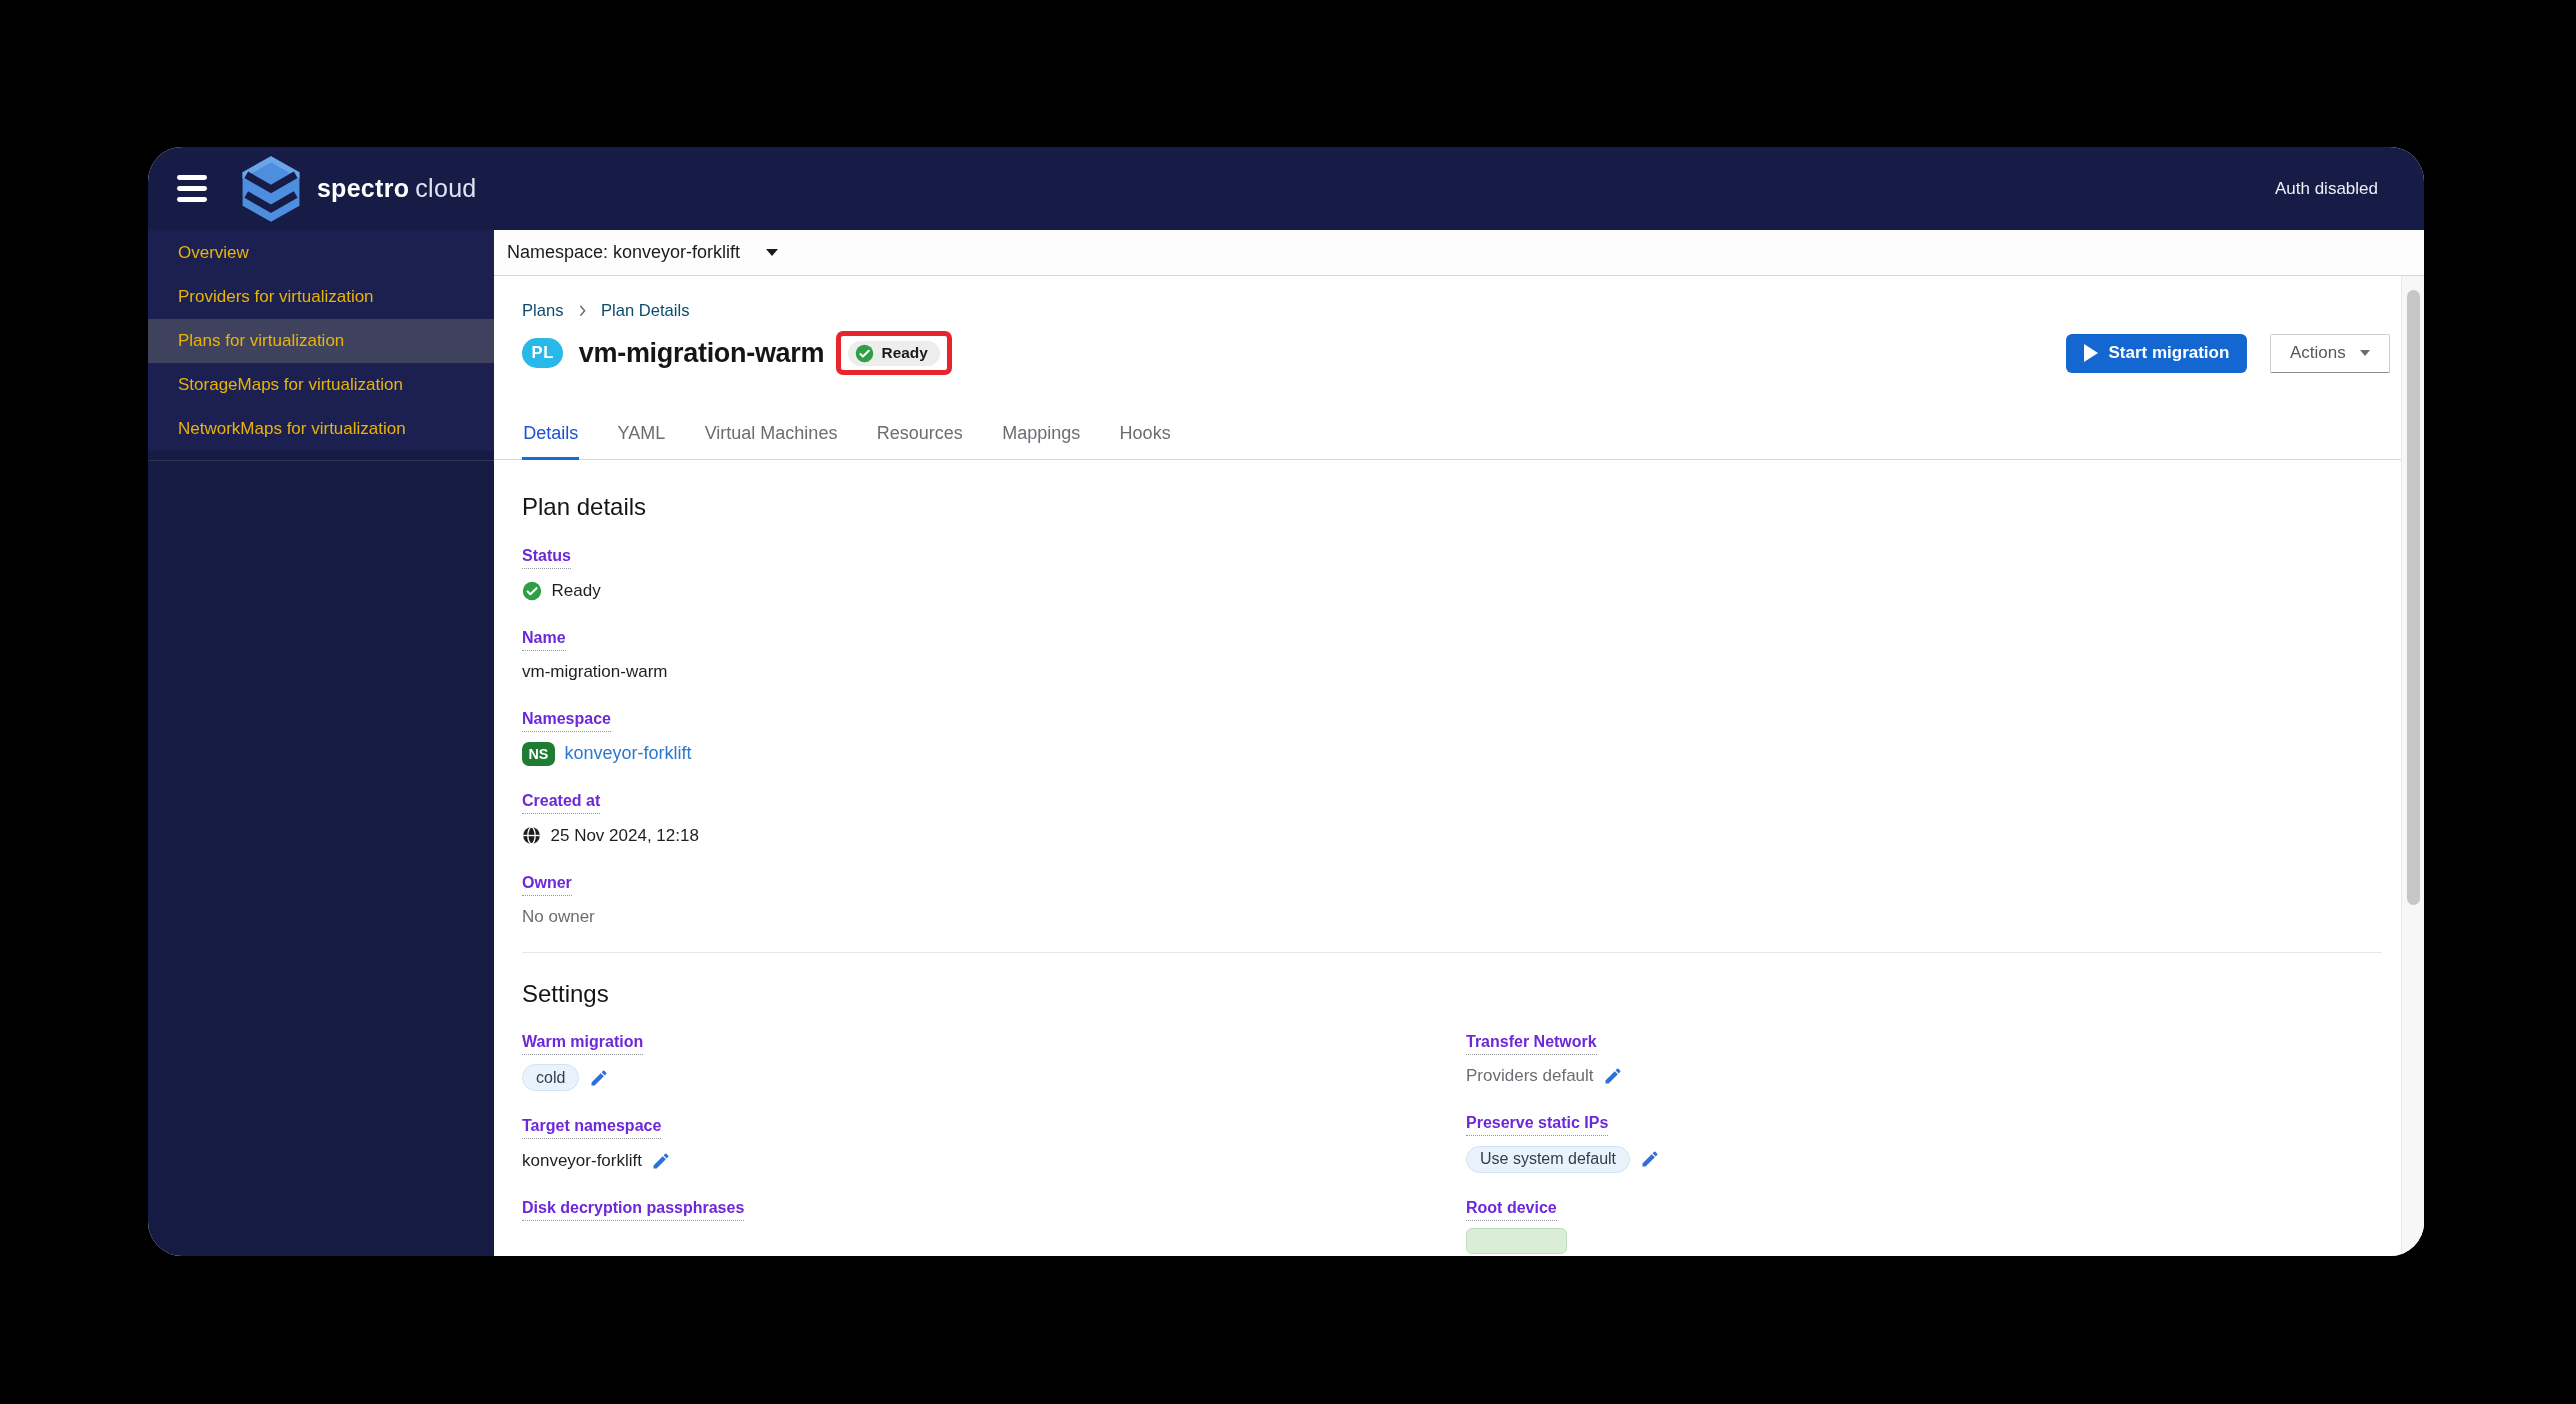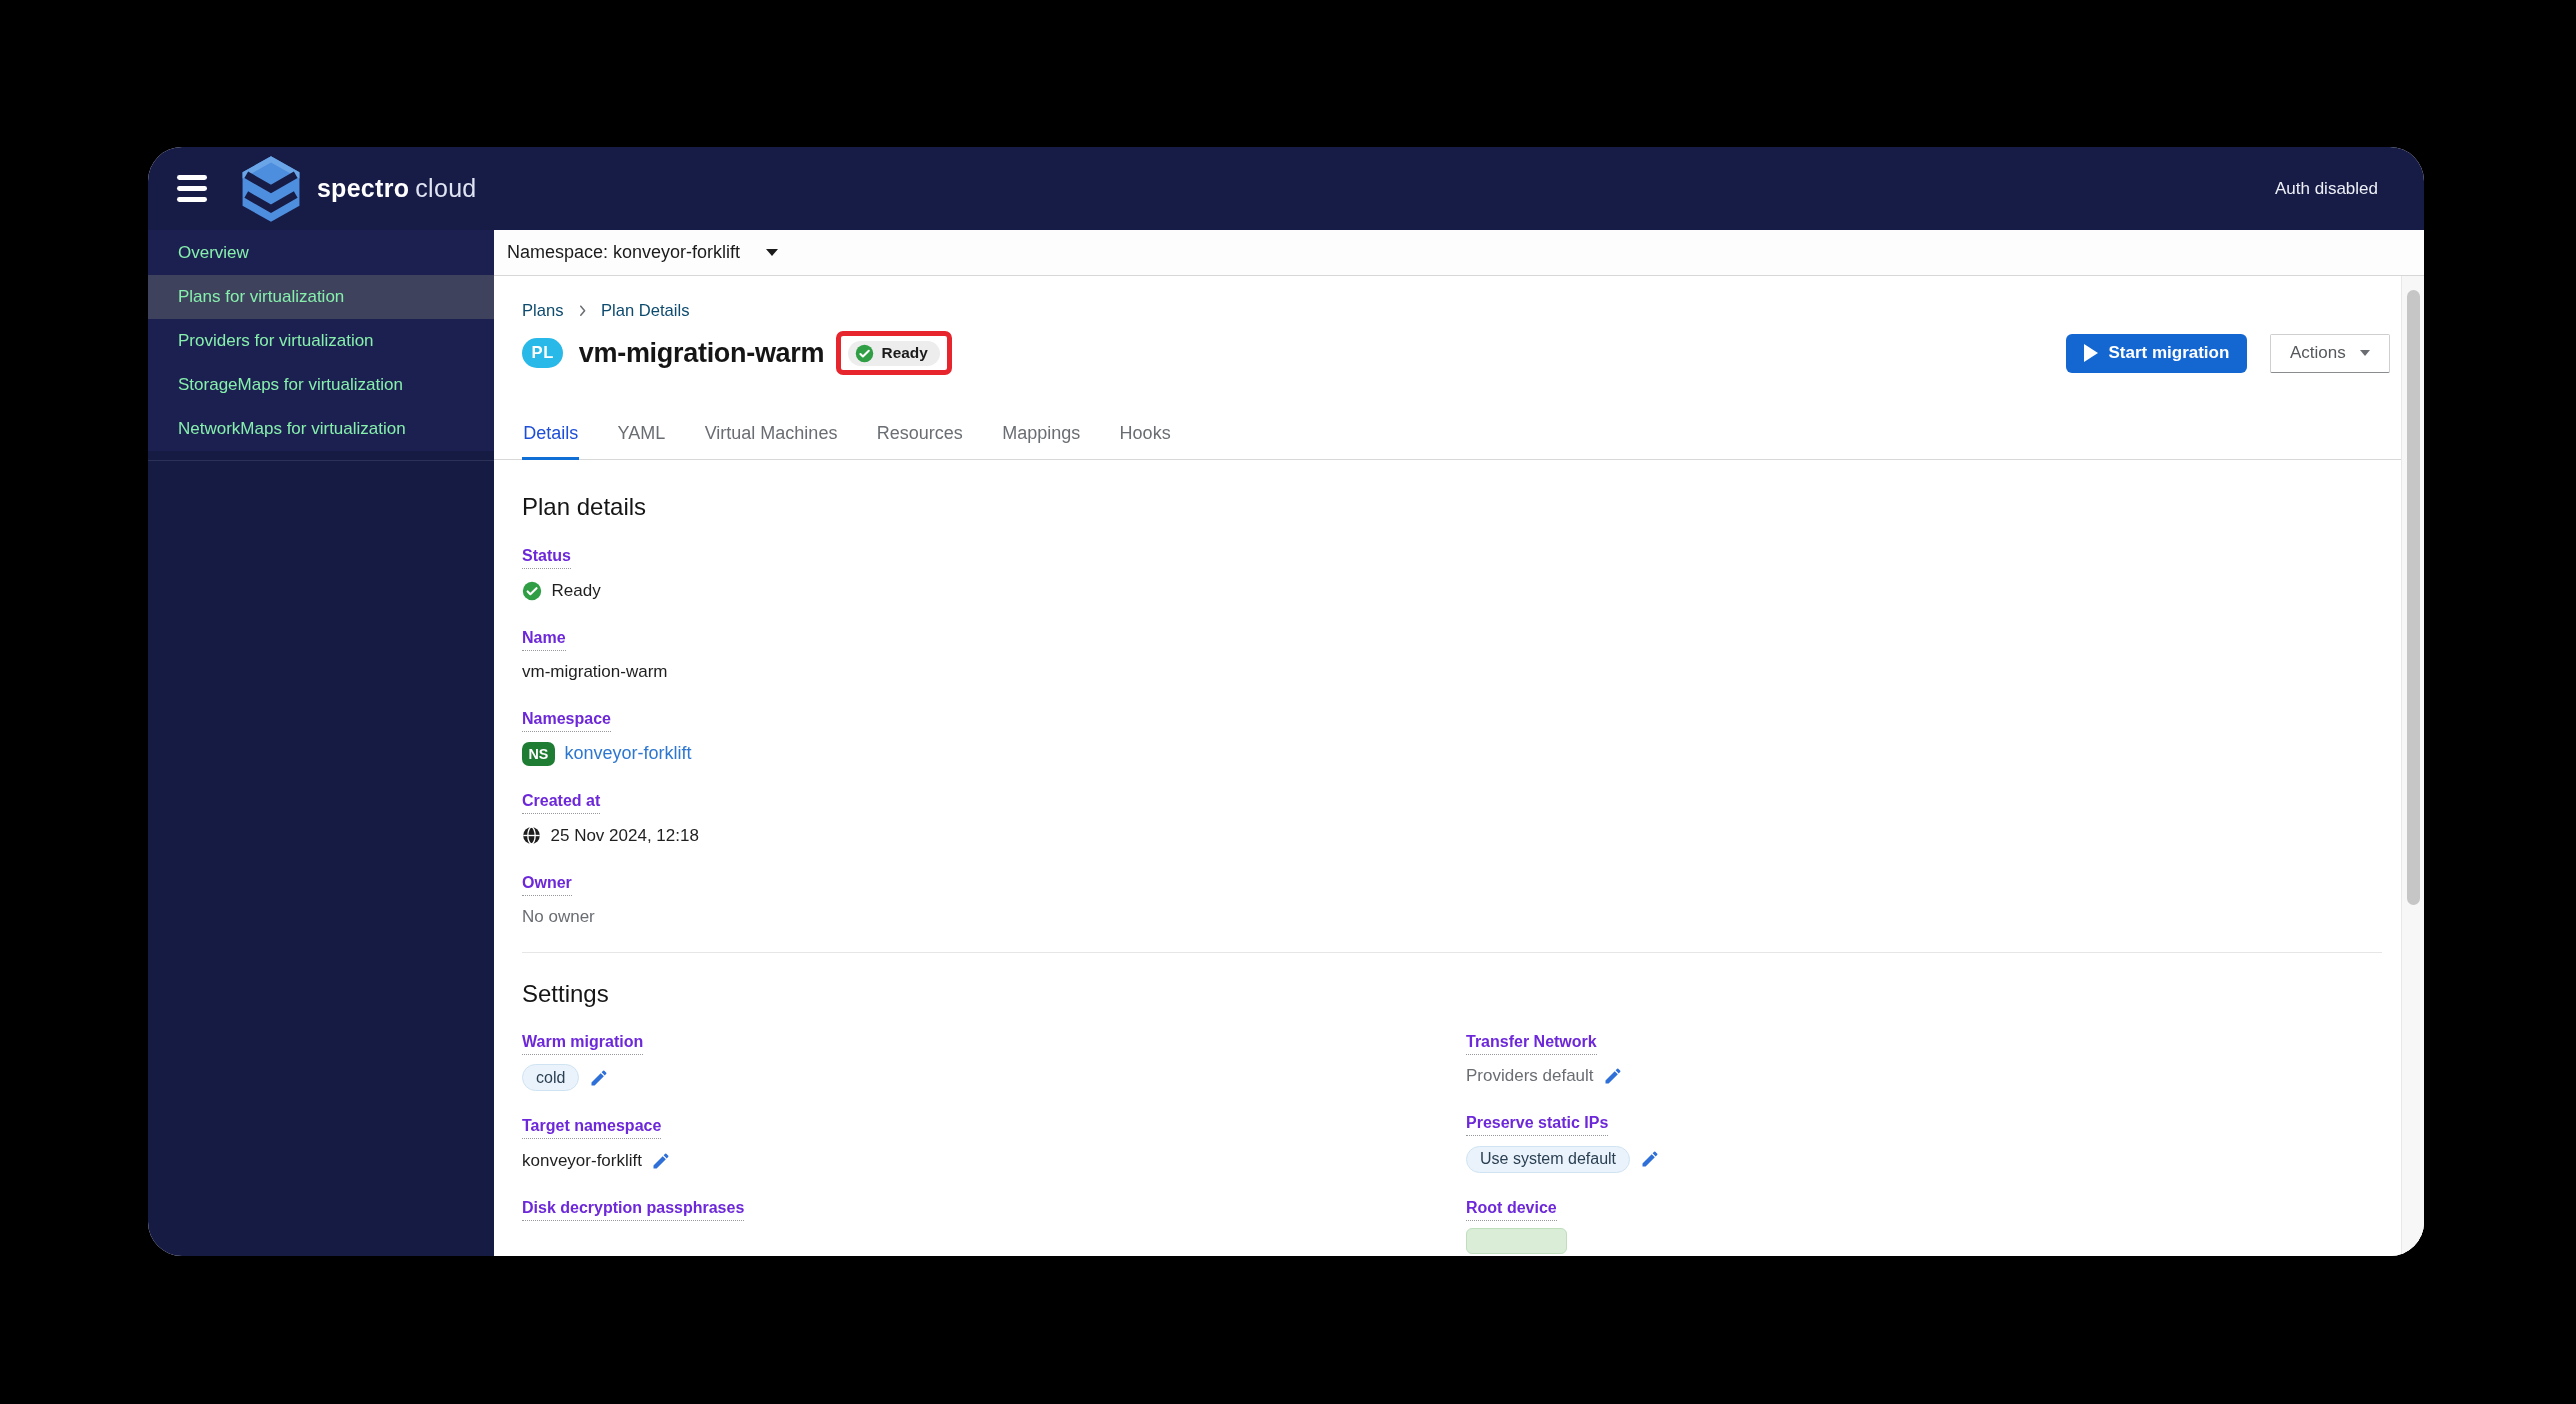--- a/index.html
+++ b/index.html
@@ -19,21 +19,21 @@
   .brand { display:flex; align-items:center; margin-left:33px; gap:15.4px; }
   .brand-text { font-size:25px; color:#fff; letter-spacing:0.3px; }
   .brand-text .b { font-weight:700; }
   .brand-text .l { font-weight:300; color:#dfe3f2; margin-left:6px; }
   .auth { margin-left:auto; margin-right:46px; color:#eef0f6; font-size:17px; }
 
   
   .sidebar { position:absolute; left:0; top:83px; bottom:0; width:346px; background:#161b43; }
   .menu { background:#1b2050; padding-top:1.2px; }
   .menu-item { height:44px; display:flex; align-items:center; padding-left:30px;
-               color:#86efac; font-size:17px; cursor:pointer; }
+               color:#eab308; font-size:17px; cursor:pointer; }
   .menu-item.selected { background:#3e425c; }
   .menu-divider { border-top:0.6px solid #2c3157; margin-top:9px; }
 
   
   .main { position:absolute; left:346px; top:83px; right:0; bottom:0; background:#fff; }
   .nsbar { height:46px; background:#fdfdfd; border-bottom:0.6px solid #d7d7d7;
            display:flex; align-items:center; padding-left:13px; gap:26px; }
   .nsbar .label { font-size:18px; font-weight:500; color:#1b1b1b; }
   .caret-dark { width:0; height:0; border-left:6px solid transparent; border-right:6px solid transparent;
                 border-top:7.1px solid #1b1b1b; }
@@ -124,22 +124,22 @@
         <div class="brand-text">
           <span class="b">spectro</span><span class="l">cloud</span>
         </div>
       </div>
       <div class="auth">Auth disabled</div>
     </div>
 
     <div class="sidebar">
       <div class="menu">
         <div class="menu-item">Overview</div>
+        <div class="menu-item">Providers for virtualization</div>
         <div class="menu-item selected">Plans for virtualization</div>
-        <div class="menu-item">Providers for virtualization</div>
         <div class="menu-item">StorageMaps for virtualization</div>
         <div class="menu-item">NetworkMaps for virtualization</div>
       </div>
       <div class="menu-divider"></div>
     </div>
 
     <div class="main">
 
       <div class="nsbar">
         <span class="label">Namespace: konveyor-forklift</span>

